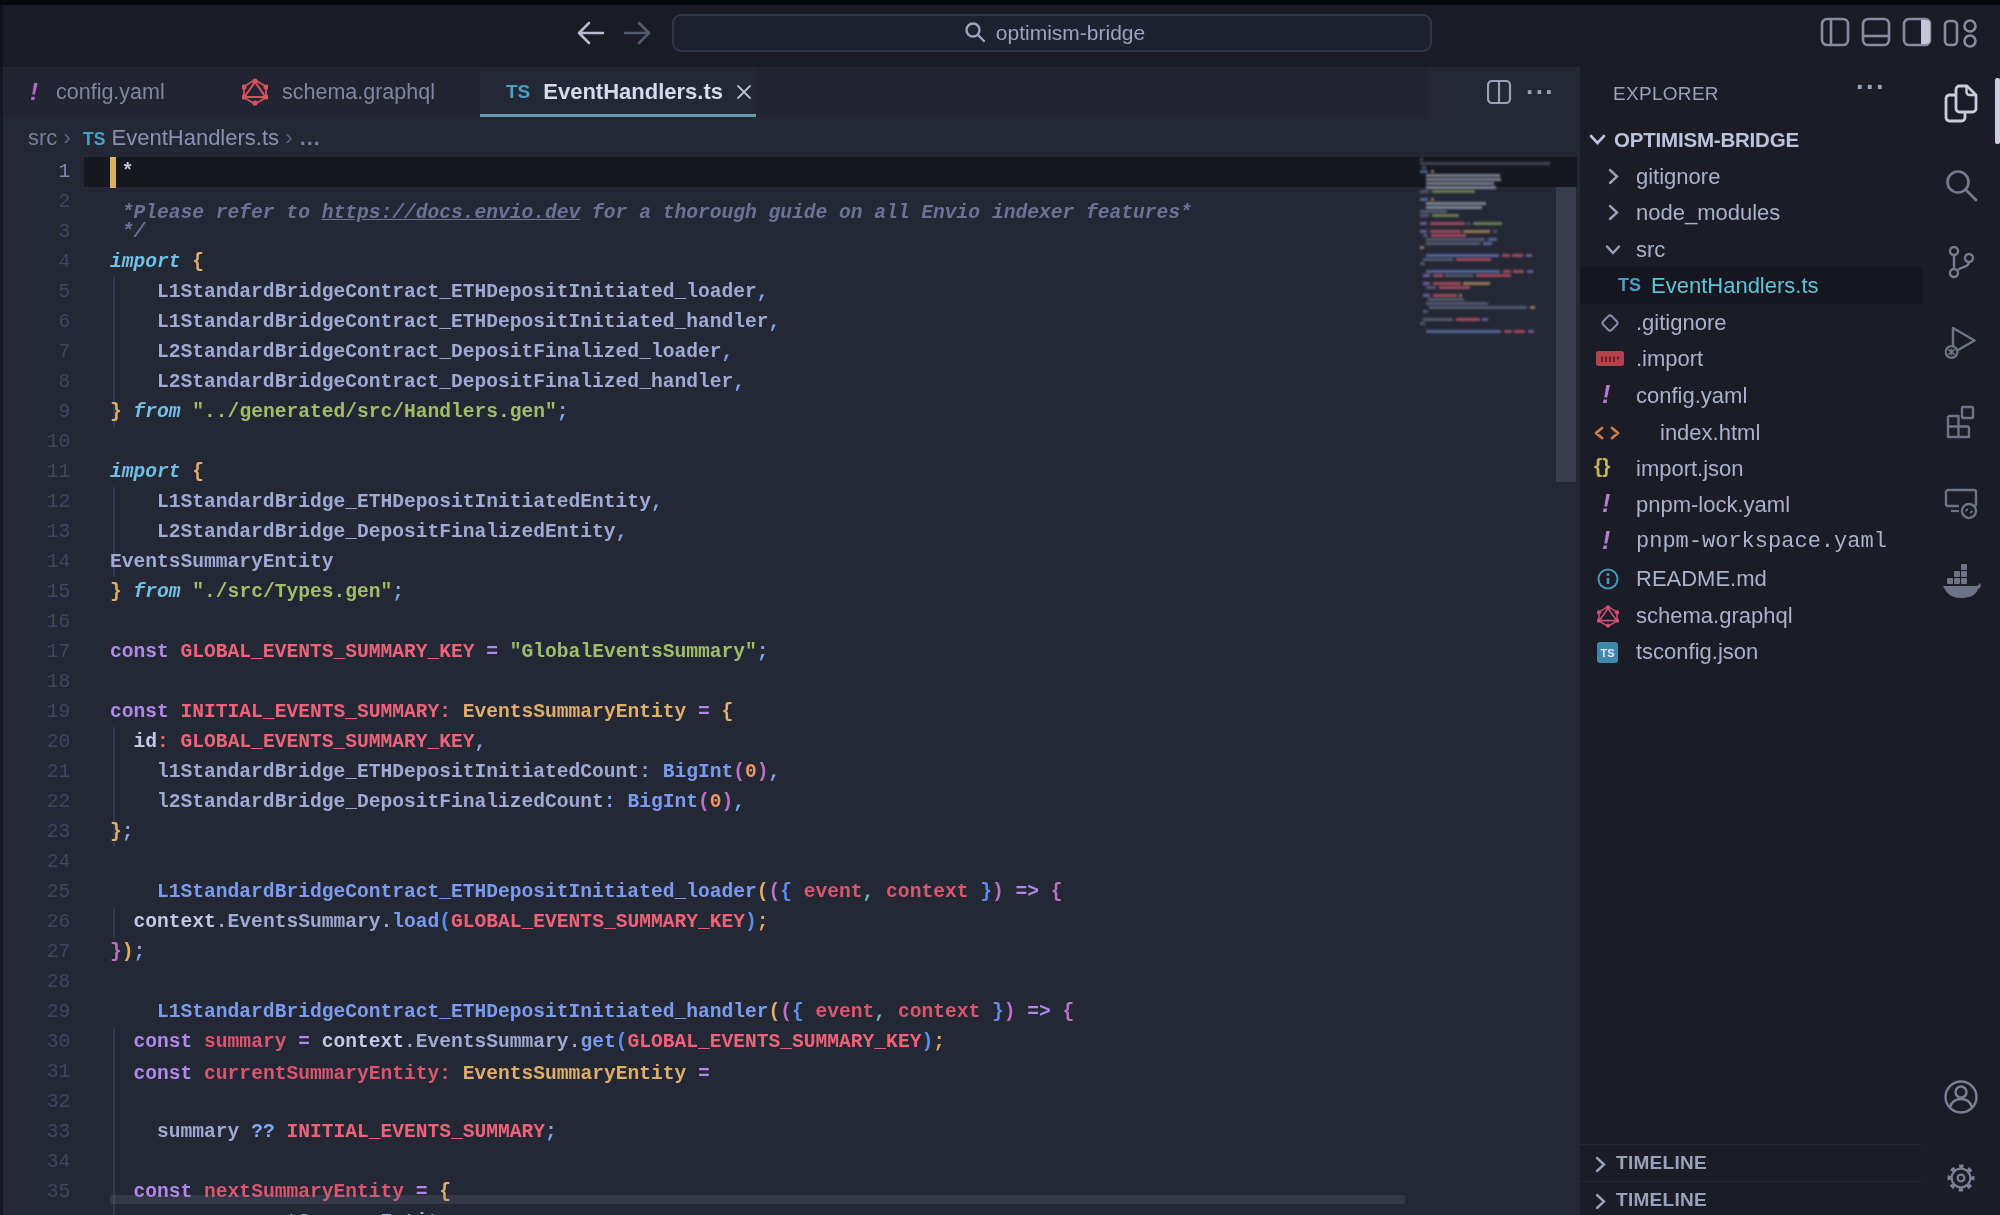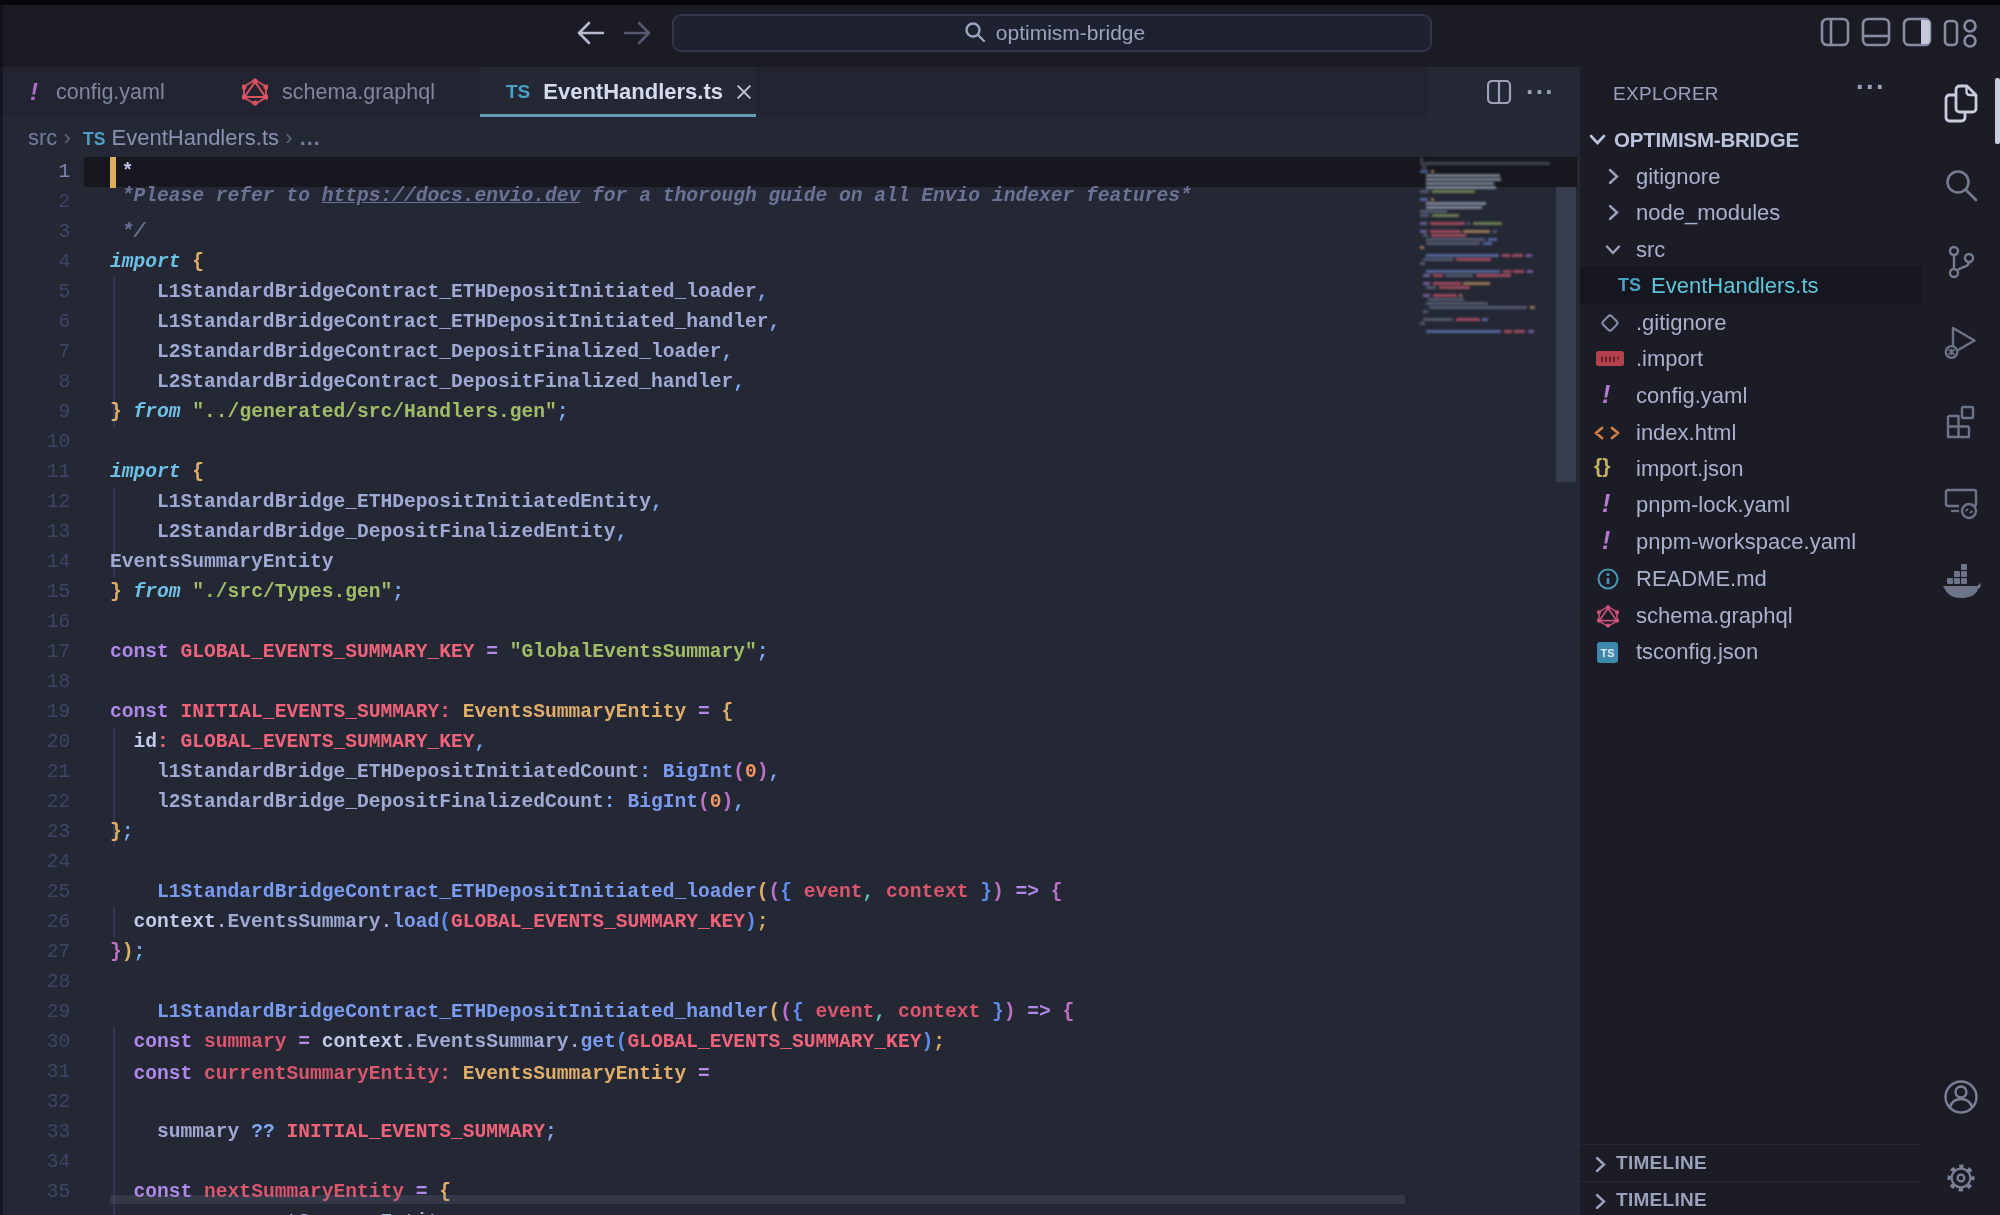--- a/index.html
+++ b/index.html
@@ -142,21 +142,21 @@
 <div class="abs" style="left:84px;top:157px;width:1493px;height:30px;background:#17181f;"></div>
 <div class="abs" style="left:113px;top:277px;width:1.5px;height:150px;background:#323752;"></div>
 <div class="abs" style="left:113px;top:487px;width:1.5px;height:90px;background:#323752;"></div>
 <div class="abs" style="left:113px;top:727px;width:1.5px;height:120px;background:#323752;"></div>
 <div class="abs" style="left:113px;top:907px;width:1.5px;height:30px;background:#323752;"></div>
 <div class="abs" style="left:113px;top:1027px;width:1.5px;height:188px;background:#323752;"></div>
 <div class="gut mono" style="left:0;top:157px;color:#7f88ae;">1 </div>
 <div class="gut mono" style="left:0;top:187px;">2 <br>3 <br>4 <br>5 <br>6 <br>7 <br>8 <br>9 <br>10 <br>11 <br>12 <br>13 <br>14 <br>15 <br>16 <br>17 <br>18 <br>19 <br>20 <br>21 <br>22 <br>23 <br>24 <br>25 <br>26 <br>27 <br>28 <br>29 <br>30 <br>31 <br>32 <br>33 <br>34 <br>35 </div>
 <div class="abs" style="left:110px;top:157px;width:5.5px;height:31px;background:#dcb05e;"></div>
 <div class="cl mono" style="top:157px"><span class="brt"> *</span></div>
-<div class="cl mono" style="top:181px"><span class="cm"> *Please refer to <span style="text-decoration:underline">https://docs.envio.dev</span> for a thorough guide on all Envio indexer features*</span></div>
+<div class="cl mono" style="top:198px"><span class="cm"> *Please refer to <span style="text-decoration:underline">https://docs.envio.dev</span> for a thorough guide on all Envio indexer features*</span></div>
 <div class="cl mono" style="top:217px"><span class="cm"> */</span></div>
 <div class="cl mono" style="top:247px"><span class="imp">import</span> <span class="gold">{</span></div>
 <div class="cl mono" style="top:277px">    <span class="idf">L1StandardBridgeContract_ETHDepositInitiated_loader</span><span class="cya">,</span></div>
 <div class="cl mono" style="top:307px">    <span class="idf">L1StandardBridgeContract_ETHDepositInitiated_handler</span><span class="cya">,</span></div>
 <div class="cl mono" style="top:337px">    <span class="idf">L2StandardBridgeContract_DepositFinalized_loader</span><span class="cya">,</span></div>
 <div class="cl mono" style="top:367px">    <span class="idf">L2StandardBridgeContract_DepositFinalized_handler</span><span class="cya">,</span></div>
 <div class="cl mono" style="top:397px"><span class="gold">}</span> <span class="imp">from</span> <span class="grn">"../generated/src/Handlers.gen"</span><span class="cya">;</span></div>
 <div class="cl mono" style="top:457px"><span class="imp">import</span> <span class="gold">{</span></div>
 <div class="cl mono" style="top:487px">    <span class="idf">L1StandardBridge_ETHDepositInitiatedEntity</span><span class="cya">,</span></div>
 <div class="cl mono" style="top:517px">    <span class="idf">L2StandardBridge_DepositFinalizedEntity</span><span class="cya">,</span></div>
@@ -376,33 +376,33 @@
   <span style="margin-left:56px;">.import</span>
 </div>
 <div class="row" style="left:1580px;top:377px;">
   <span class="abs" style="left:22px;color:#b87ad0;font-weight:bold;font-size:25px;font-style:italic;top:3px;">!</span>
   <span style="margin-left:56px;">config.yaml</span>
 </div>
 <div class="row" style="left:1580px;top:414px;">
   <svg class="abs" style="left:13px;top:12px" width="30" height="14" viewBox="0 0 30 14">
       <path d="M9 2 L3 7 L9 12 M19 2 L25 7 L19 12" stroke="#cf7f46" stroke-width="2.8" fill="none" stroke-linejoin="round" stroke-linecap="round"></path>
     </svg>
-  <span style="margin-left:56px;">index.html</span>
+  <span style="margin-left:80px;">index.html</span>
 </div>
 <div class="row" style="left:1580px;top:450px;">
   <span class="abs" style="left:14px;top:4px;color:#c3b35b;font-weight:bold;font-size:21px;">{}</span>
   <span style="margin-left:56px;">import.json</span>
 </div>
 <div class="row" style="left:1580px;top:486px;">
   <span class="abs" style="left:22px;color:#b87ad0;font-weight:bold;font-size:25px;font-style:italic;top:3px;">!</span>
   <span style="margin-left:56px;">pnpm-lock.yaml</span>
 </div>
 <div class="row" style="left:1580px;top:523px;">
   <span class="abs" style="left:22px;color:#b87ad0;font-weight:bold;font-size:25px;font-style:italic;top:3px;">!</span>
-  <span style="margin-left:56px;">pnpm-workspace.yaml</span>
+  <span style="margin-left:56px;font-family:Liberation Mono, monospace;">pnpm-workspace.yaml</span>
 </div>
 <div class="row" style="left:1580px;top:560px;">
   <svg class="abs" style="left:17px;top:8px" width="22" height="22" viewBox="0 0 22 22">
       <circle cx="11" cy="11" r="9.5" fill="none" stroke="#4596b5" stroke-width="2"></circle>
       <circle cx="11" cy="6.5" r="1.6" fill="#4596b5"></circle>
       <path d="M11 10 V16" stroke="#4596b5" stroke-width="2.6"></path>
     </svg>
   <span style="margin-left:56px;">README.md</span>
 </div>
 <div class="row" style="left:1580px;top:597px;">

